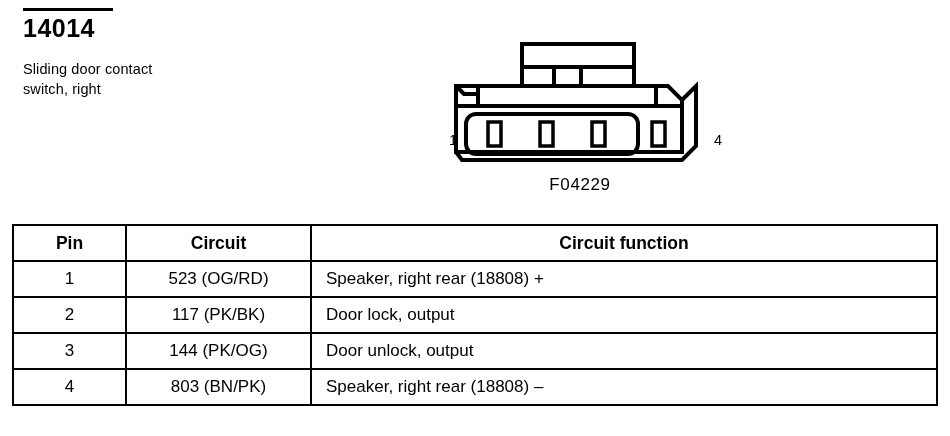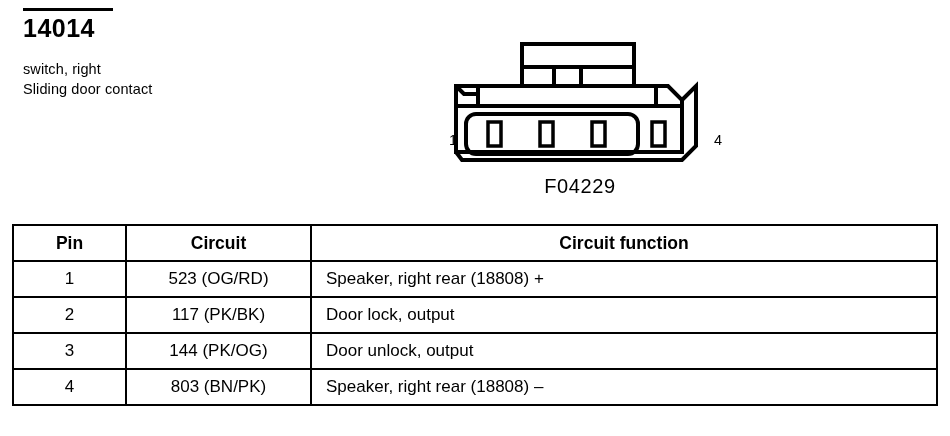--- a/index.html
+++ b/index.html
@@ -66,21 +66,21 @@
     line-height: 16px;
   }
   #pin-label-left  { left: 9px;  top: 110px; }
   #pin-label-right { left: 274px; top: 110px; }
   #connector-code {
     position: absolute;
     left: 0;
     top: 153px;
     width: 280px;
     text-align: center;
-    font-size: 20px;
+    font-size: 17px;
     letter-spacing: 0.6px;
   }
 
   
   #pin-table {
     position: absolute;
     left: 12px;
     top: 224px;
     width: 926px;
     border-collapse: collapse;
@@ -104,22 +104,22 @@
   .col-function { text-align: left; padding-left: 14px !important; }
   thead .col-function { text-align: center; padding-left: 0 !important; }
 </style>
 </head>
 <body>
 
 <div id="header-block">
   <div id="id-rule"></div>
   <div id="part-number">14014</div>
   <div id="description">
+    <div>Sliding door contact</div>
     <div>switch, right</div>
-    <div>Sliding door contact</div>
   </div>
 </div>
 
 <div id="connector-figure">
   <svg id="connector-svg" width="310" height="150" viewBox="0 0 310 150">
     <g fill="none" stroke="#000" stroke-width="4" stroke-linejoin="miter">
 
       <rect x="82" y="22" width="112" height="42"></rect>
       <line x1="82" y1="45" x2="194" y2="45"></line>
       <line x1="114" y1="45" x2="114" y2="64"></line>

